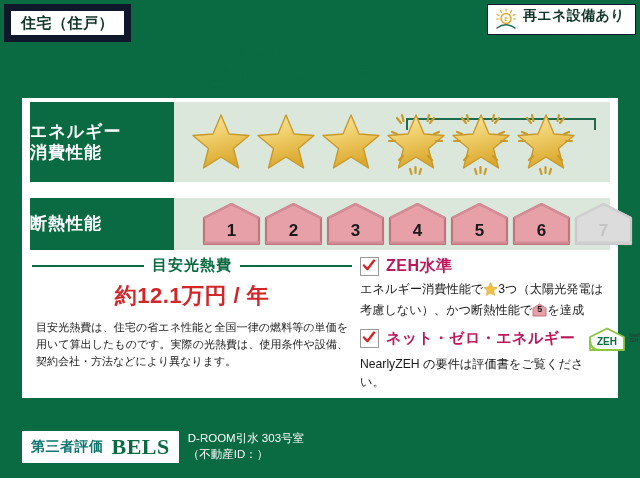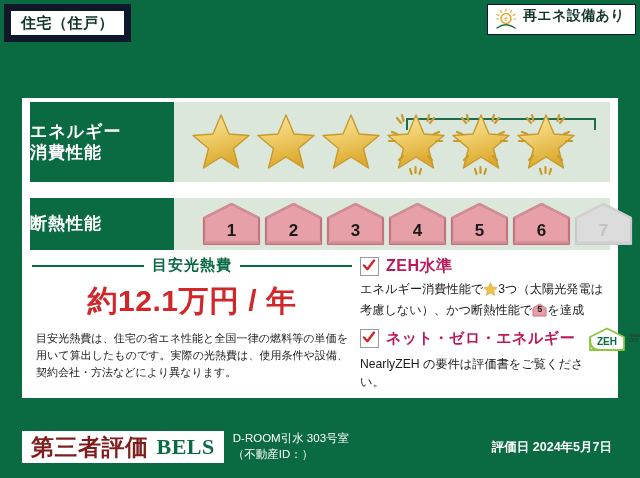--- a/index.html
+++ b/index.html
@@ -98,21 +98,21 @@
   .col-left{position:absolute;left:10px;top:158px;width:320px;}
   .col-right{position:absolute;left:338px;top:158px;width:248px;}
 
   .cost-head{
     display:flex;align-items:center;gap:8px;justify-content:center;
     font-size:15px;font-weight:bold;color:#0a6b42;letter-spacing:1px;
   }
   .cost-head .ln{flex:1;height:2px;background:#0a6b42;}
   .cost-value{
     margin-top:6px;text-align:center;
-    font-size:30px;font-weight:bold;color:#d1272b;letter-spacing:0.5px;
+    font-size:22px;font-weight:bold;color:#d1272b;letter-spacing:0.5px;
   }
   .cost-note{
     margin-top:8px;padding:0 4px;
     font-size:11px;line-height:1.55;color:#1a1a1a;text-align:justify;
   }
 
   .zeh-block{margin-bottom:6px;}
   .zeh-head{display:flex;align-items:center;gap:7px;}
   .chk{
     width:17px;height:17px;background:#fff;border:1.5px solid #9a9a9a;
@@ -134,21 +134,21 @@
   .zeh-logo{width:42px;height:26px;display:inline-block;vertical-align:-8px;margin-left:4px;}
   .zeh-logo-wrap{display:flex;align-items:center;}
   .nearly{font-size:4.5px;color:#333;line-height:1.05;margin-left:1px;}
 
   
   .footer{position:absolute;left:22px;top:428px;width:596px;height:38px;display:flex;align-items:center;}
   .bels-box{
     background:#ffffff;height:32px;display:flex;align-items:center;
     padding:0 9px;gap:8px;
   }
-  .bels-jp{font-size:23px;font-weight:bold;color:#7f1d1d;letter-spacing:0.5px;}
+  .bels-jp{font-size:14px;font-weight:bold;color:#0f766e;letter-spacing:0.5px;}
   .bels-en{font-size:22px;font-weight:bold;color:#0a6b42;letter-spacing:0.5px;font-family:"Liberation Serif",serif;}
   .prop{margin-left:9px;color:#ffffff;font-size:11.5px;line-height:1.35;}
   .evald{margin-left:auto;color:#ffffff;font-size:12.5px;font-weight:bold;padding-right:6px;}
 </style>
 </head>
 <body>
 
 <div class="label-root">
 
   <div class="roof">
@@ -428,16 +428,15 @@
 
   <div class="footer">
     <div class="bels-box">
       <span class="bels-jp">第三者評価</span>
       <span class="bels-en">BELS</span>
     </div>
     <div class="prop">
       <div>D-ROOM引水 303号室</div>
       <div>（不動産ID：）</div>
     </div>
-    <div class="evald">評価日 2024年5月7日</div>
   </div>
 
 </div>
 
 </body></html>

